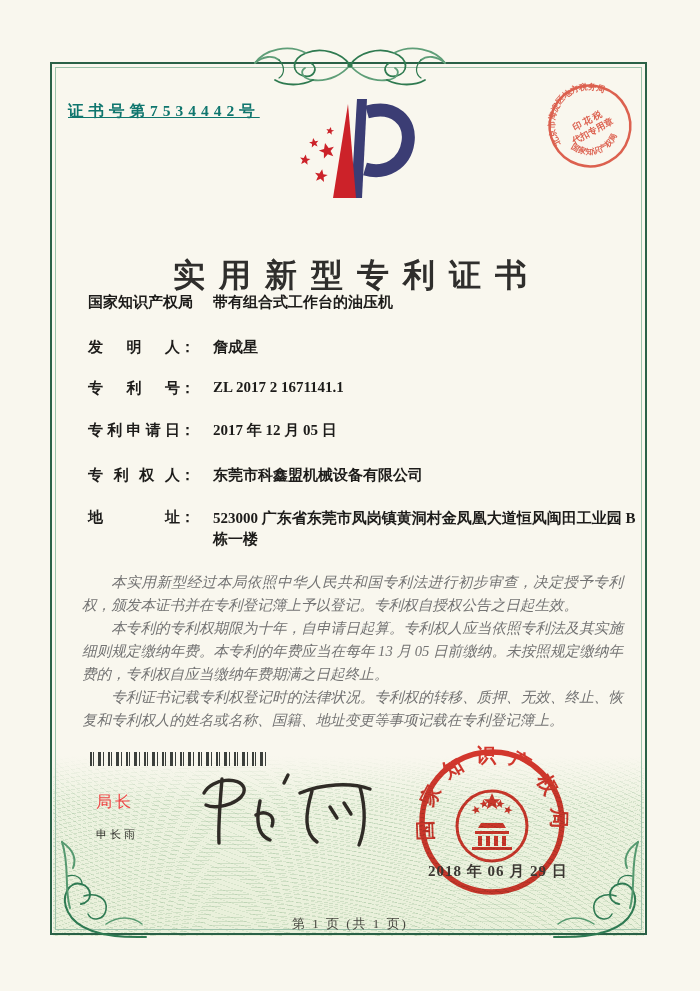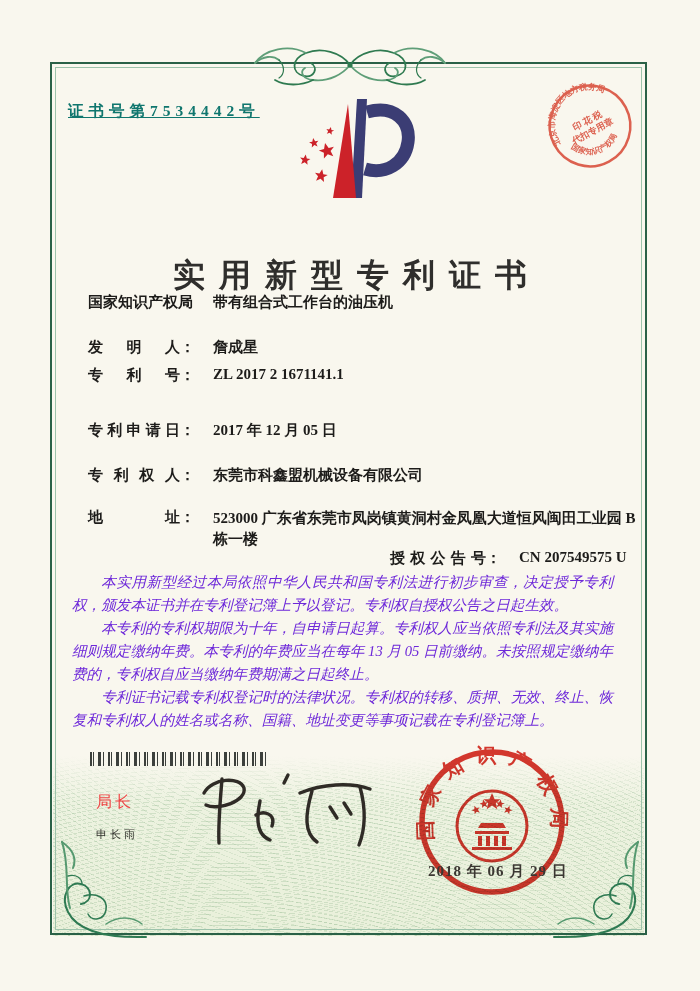--- a/index.html
+++ b/index.html
@@ -25,21 +25,21 @@
   .title{position:absolute;left:0;right:0;top:206px;text-align:center;font-size:32px;font-weight:700;letter-spacing:14px;text-indent:14px;color:#2f2e2c;margin-top:48px;}
 
   .fields{position:absolute;left:88px;top:0;width:560px;color:#1d1c1a;font-size:15px;font-weight:600;}
   .frow{position:absolute;left:0;white-space:nowrap;}
   .flabel{display:inline-block;width:92px;text-align:justify;text-align-last:justify;vertical-align:top;}
   .fcolon{display:inline-block;vertical-align:top;}
   .fvalue{display:inline-block;margin-left:18px;vertical-align:top;white-space:normal;}
   .fvalue.wrap{width:424px;line-height:21px;}
   .pairB{position:absolute;left:302px;top:0;}
 
-  .paras{position:absolute;left:72px;top:571px;width:541px;font-size:14.6px;line-height:23px;color:#6d28d9;text-align:justify;font-style:italic;font-weight:500;}
+  .paras{position:absolute;left:82px;top:571px;width:541px;font-size:14.6px;line-height:23px;color:#737373;text-align:justify;font-style:italic;font-weight:500;}
   .paras p{margin:0;text-indent:2em;}
 
   .barcode{position:absolute;left:90px;top:752px;width:180px;height:14px;
     background:repeating-linear-gradient(90deg,#3c403c 0 2px,transparent 2px 3px,#3c403c 3px 4px,transparent 4px 8px,#3c403c 8px 11px,transparent 11px 13px,#3c403c 13px 14px,transparent 14px 18px);}
 
   .director-label{position:absolute;left:96px;top:792px;font-size:16px;letter-spacing:3px;color:#ef4444;font-family:"Liberation Sans","DejaVu Sans",sans-serif;}
   .director-name{position:absolute;left:96px;top:827px;font-size:11px;letter-spacing:3px;color:#30302c;font-family:"Liberation Sans","DejaVu Sans",sans-serif;}
 
   .signature{position:absolute;left:192px;top:763px;}
 
@@ -116,36 +116,33 @@
 
   <div class="title">实用新型专利证书</div>
 
   <div class="fields">
     <div class="frow" style="top:293px">
       <span class="flabel">国家知识产权局</span><span class="fcolon">：</span><span class="fvalue">带有组合式工作台的油压机</span>
     </div>
     <div class="frow" style="top:338px">
       <span class="flabel">发明人</span><span class="fcolon">：</span><span class="fvalue">詹成星</span>
     </div>
-    <div class="frow" style="top:366px">
+    <div class="frow" style="top:379px">
       <span class="flabel">专利号</span><span class="fcolon">：</span><span class="fvalue">ZL 2017 2 1671141.1</span>
     </div>
     <div class="frow" style="top:421px">
       <span class="flabel">专利申请日</span><span class="fcolon">：</span><span class="fvalue">2017 年 12 月 05 日</span>
     </div>
     <div class="frow" style="top:466px">
       <span class="flabel">专利权人</span><span class="fcolon">：</span><span class="fvalue">东莞市科鑫盟机械设备有限公司</span>
     </div>
     <div class="frow" style="top:508px">
       <span class="flabel">地址</span><span class="fcolon">：</span><span class="fvalue wrap">523000 广东省东莞市凤岗镇黄洞村金凤凰大道恒风闽田工业园 B 栋一楼</span>
     </div>
     <div class="frow" style="top:549px;width:560px">
-      <span class="pairB">
-        <span class="flabel" style="width:96px">授权公告号</span><span class="fcolon">：</span><span class="fvalue">CN 207549575 U</span>
-      </span>
     </div>
   </div>
 
   <div class="paras">
     <p>本实用新型经过本局依照中华人民共和国专利法进行初步审查，决定授予专利权，颁发本证书并在专利登记簿上予以登记。专利权自授权公告之日起生效。</p>
     <p>本专利的专利权期限为十年，自申请日起算。专利权人应当依照专利法及其实施细则规定缴纳年费。本专利的年费应当在每年 13 月 05 日前缴纳。未按照规定缴纳年费的，专利权自应当缴纳年费期满之日起终止。</p>
     <p>专利证书记载专利权登记时的法律状况。专利权的转移、质押、无效、终止、恢复和专利权人的姓名或名称、国籍、地址变更等事项记载在专利登记簿上。</p>
   </div>
 
   <div class="barcode"></div>
@@ -210,14 +207,15 @@
     <g fill="none" stroke="#2e7a52" stroke-width="2" stroke-linecap="round" transform="translate(100,0) scale(-1,1)">
       <path d="M98,101 C60,102 30,96 20,76 C12,60 21,45 33,48 C45,51 45,66 33,68"></path>
       <path d="M22,72 C16,52 22,30 14,6" stroke="#55996f"></path>
       <path d="M14,6 C24,13 29,22 25,32" stroke="#55996f"></path>
       <path d="M36,60 C48,56 60,62 58,74 C56,84 44,86 40,78" stroke-width="1.5"></path>
       <path d="M58,88 C70,80 84,80 94,88" stroke="#55996f" stroke-width="1.5"></path>
       <path d="M20,40 C28,38 34,42 34,48" stroke-width="1.3"></path>
     </g>
   </svg>
 
+  <div class="footer">第 1 页 (共 1 页)</div>
 
 </div>
 
 </body></html>

